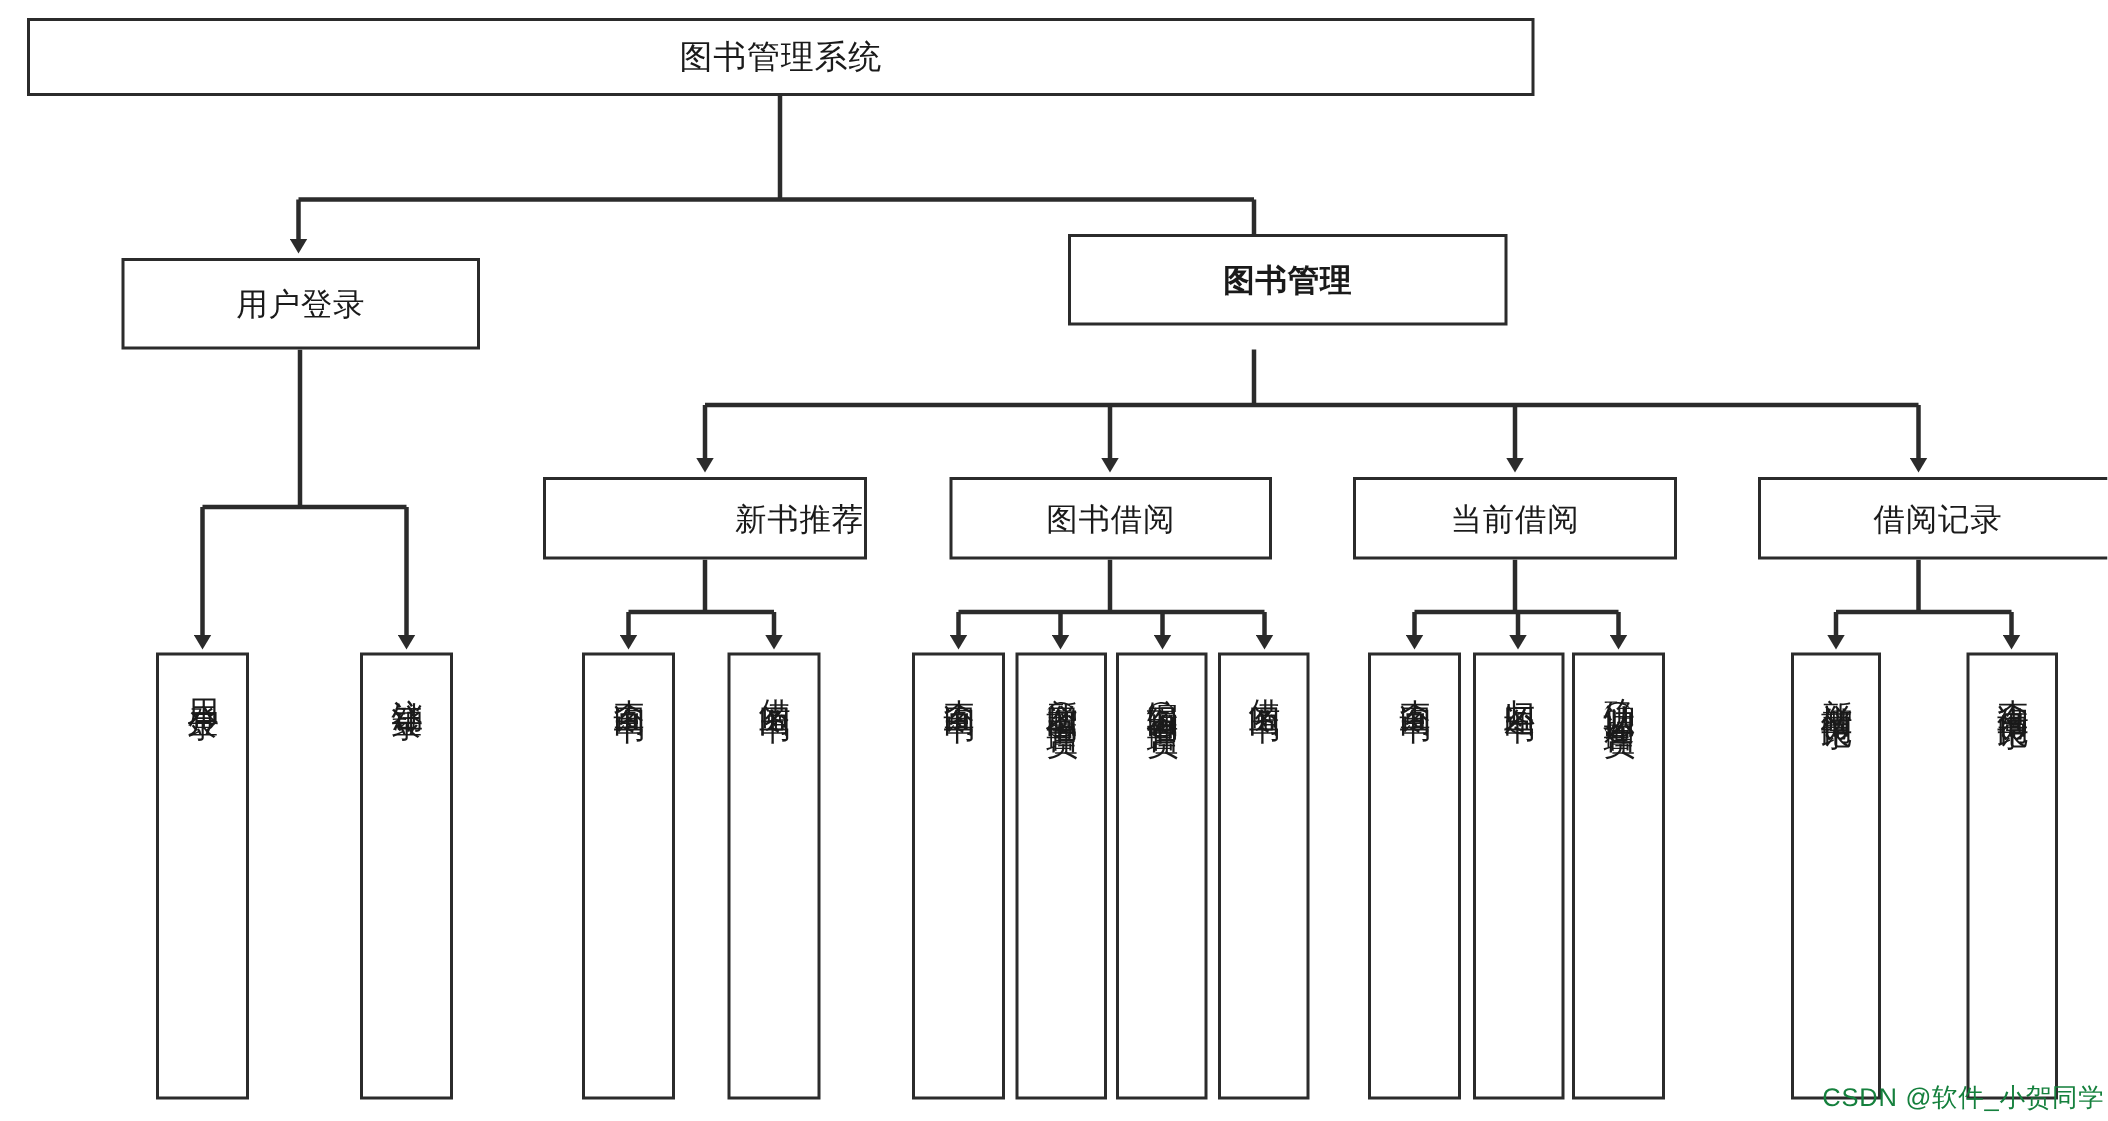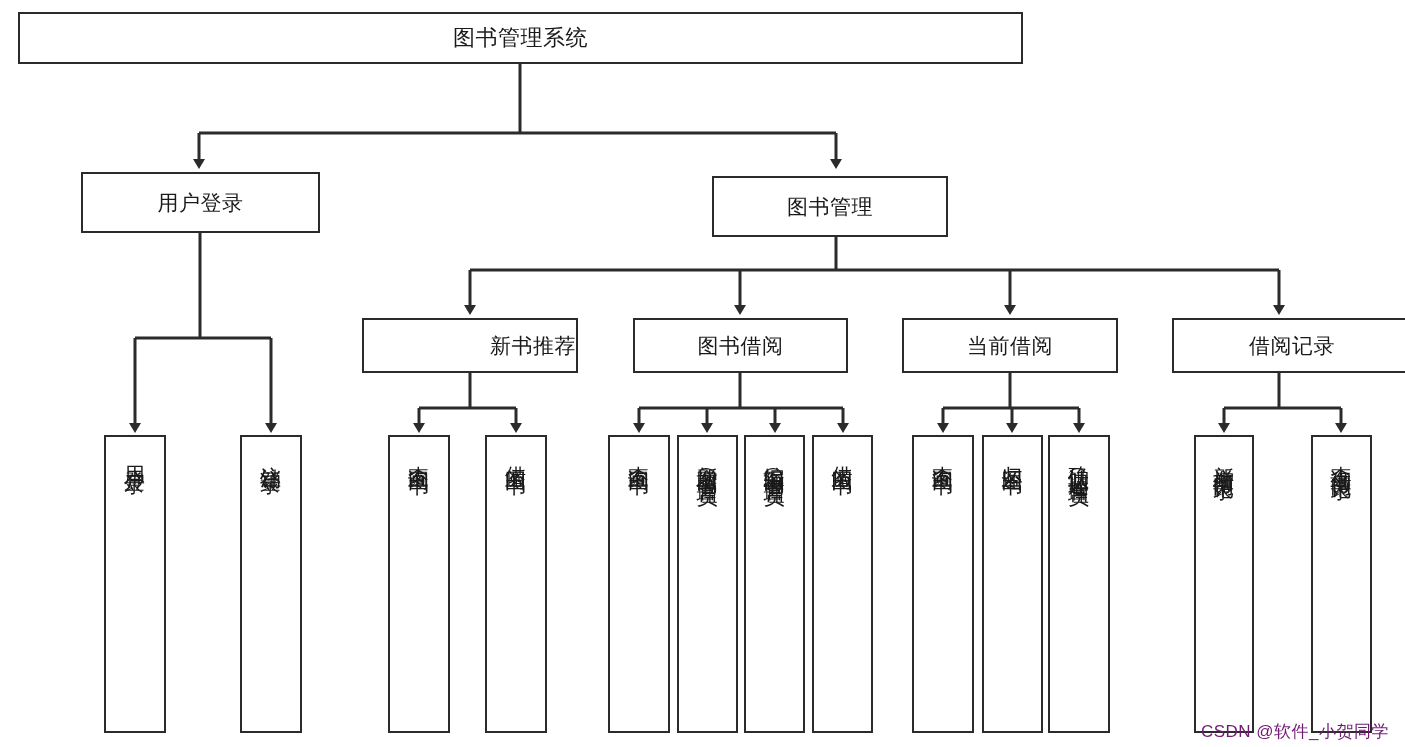--- a/index.html
+++ b/index.html
@@ -48,24 +48,24 @@
     writing-mode: vertical-rl;
     text-orientation: upright;
     font-size: 21px;
     letter-spacing: 3px;
     line-height: 1;
     white-space: nowrap;
   }
   #root.node .label { font-size: 22px; }
   .watermark {
     position: absolute;
-    right: 16px;
+    right: 2px;
     bottom: 4px;
     font-size: 17px;
-    color: #701a75;
+    color: #15803d;
     white-space: nowrap;
     letter-spacing: 0.5px;
     margin-top: 43px;
   }
 </style>
 </head>
 <body>
 
 <div id="canvas">
 
@@ -124,21 +124,21 @@
     </g>
   </svg>
 
   <div class="node horiz" id="root" style="left:18px; top:12px; width:1005px; height:52px;">
     <span class="label">图书管理系统</span>
   </div>
 
   <div class="node horiz" style="left:81px; top:172px; width:239px; height:61px;">
     <span class="label">用户登录</span>
   </div>
-  <div class="node horiz" style="left:712px; top:176px; width:236px; height:61px;">
+  <div class="node horiz" style="left:712px; top:156px; width:293px; height:61px;font-weight:bold;">
     <span class="label">图书管理</span>
   </div>
 
   <div class="node horiz" style="left:362px; top:318px; width:216px; height:55px;justify-content:flex-end;">
     <span class="label">新书推荐</span>
   </div>
   <div class="node horiz" style="left:902px; top:318px; width:216px; height:55px;">
     <span class="label">当前借阅</span>
   </div>
   <div class="node horiz" style="left:633px; top:318px; width:215px; height:55px;">

